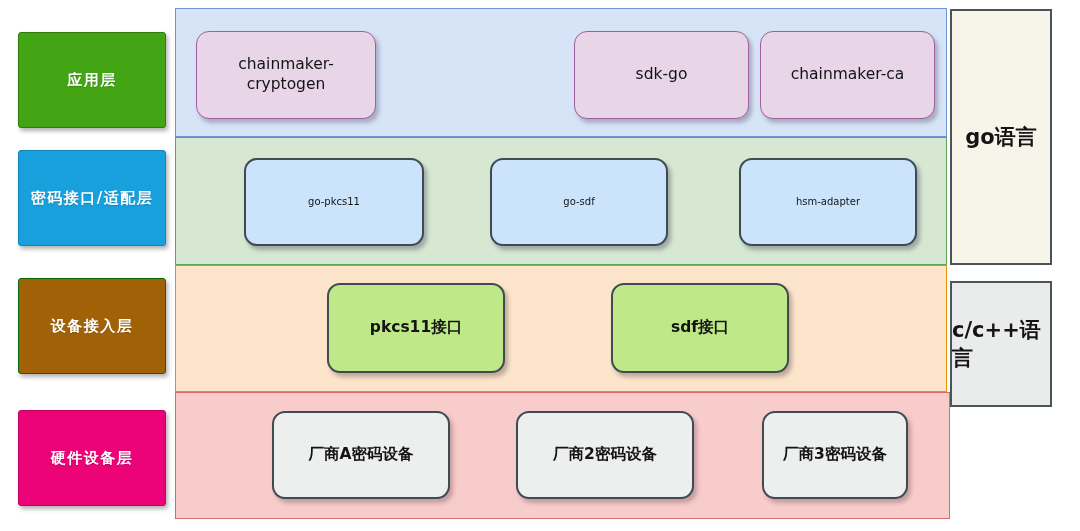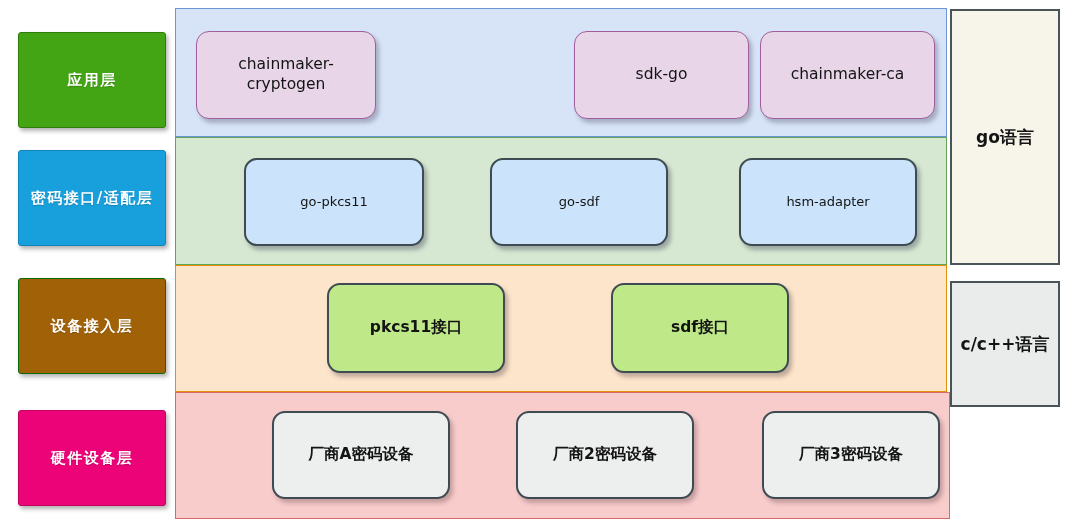--- a/index.html
+++ b/index.html
@@ -75,21 +75,21 @@
     color: #141414;
     font-weight: 500;
   }
   
   .node-adapter {
     top: 20px;
     height: 88px;
     background: #cbe4fb;
     border: 2px solid #3e4b52;
     box-shadow: 3px 4px 4px rgba(70,70,90,0.40);
-    font-size: 13px;
+    font-size: 10px;
     color: #141414;
     font-weight: 500;
   }
   
   .node-device {
     top: 17px;
     height: 90px;
     background: #bfe889;
     border: 2px solid #3e4b52;
     box-shadow: 3px 4px 4px rgba(90,70,70,0.38);
@@ -107,26 +107,26 @@
     font-size: 15.5px;
     color: #141414;
     font-weight: 700;
     margin-left: 40px;
   }
 
   
   .lang-col {
     position: absolute;
     left: 950px;
-    width: 110px;
+    width: 102px;
     box-sizing: border-box;
     display: flex;
     align-items: center;
     justify-content: center;
-    font-size: 17px;
+    font-size: 21px;
     font-weight: 700;
     color: #141414;
     border: 2px solid #4a5358;
   }
   .lang-go  { top: 9px;   height: 256px; background: #f7f4ea; }
   .lang-cpp { top: 281px; height: 126px; background: #eaebeb; }
 </style>
 </head>
 <body>
 
@@ -159,21 +159,21 @@
   </div>
 
   <div class="band band-device">
     <div class="node node-device" style="left:151px; width:178px;">pkcs11接口</div>
     <div class="node node-device" style="left:435px; width:178px;">sdf接口</div>
   </div>
 
   <div class="band band-hardware">
     <div class="node node-hardware" style="left:56px; width:178px;">厂商A密码设备</div>
     <div class="node node-hardware" style="left:300px; width:178px;">厂商2密码设备</div>
-    <div class="node node-hardware" style="left:546px; width:178px;">厂商3密码设备</div>
+    <div class="node node-hardware" style="left:546px; width:146px;">厂商3密码设备</div>
   </div>
 
   <div class="lang-col lang-go">
     <span>go语言</span>
   </div>
   <div class="lang-col lang-cpp">
     <span>c/c++语言</span>
   </div>
 
 </div>

